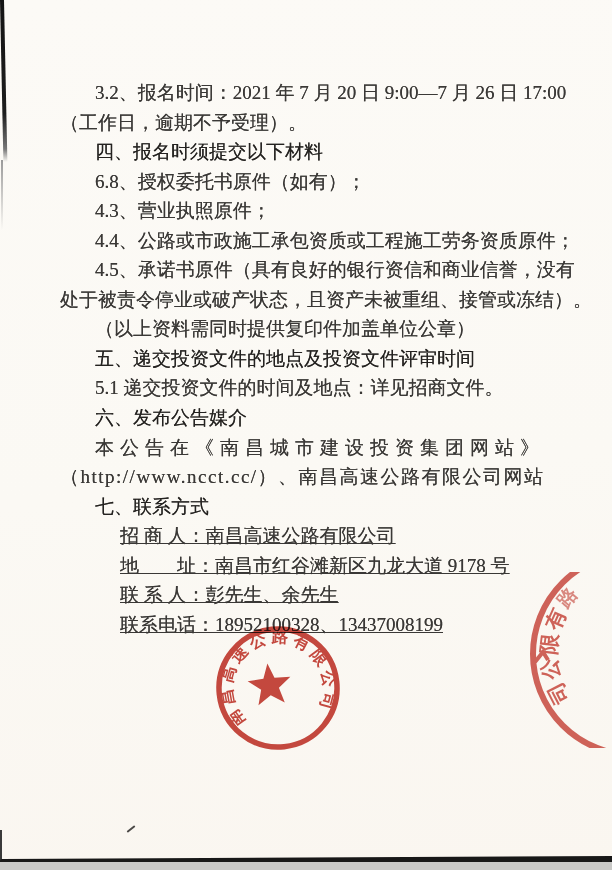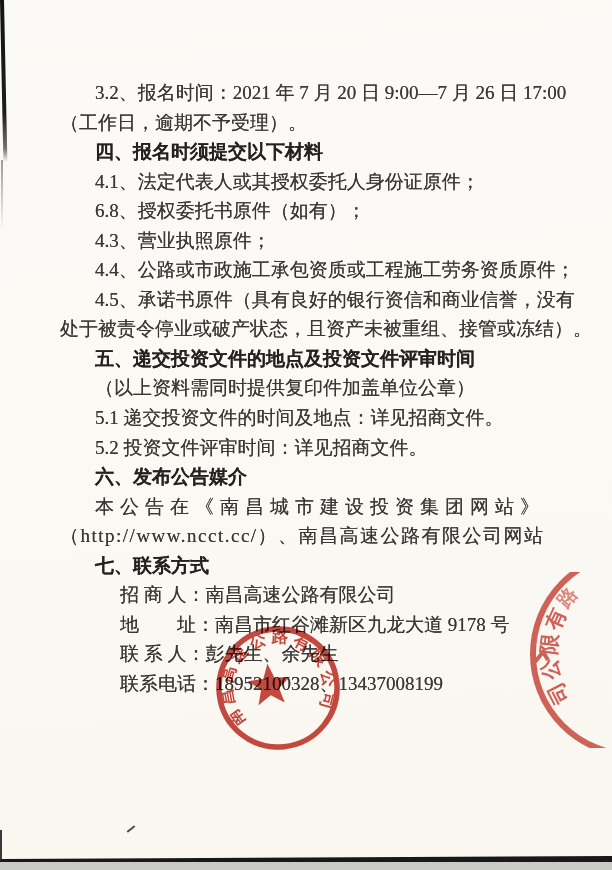--- a/index.html
+++ b/index.html
@@ -38,24 +38,24 @@
     transform:rotate(-38deg);border-radius:1px;
   }
   
   #doc{
     position:absolute;left:60px;top:78px;width:494px;
     font-size:19px;color:#3a3836;letter-spacing:0;
     text-shadow:0 0 .5px rgba(58,56,54,.85);
   }
   #doc p{margin:0;height:29.55px;line-height:29.55px;white-space:nowrap;}
   #doc p.ind{padding-left:35px;}
-  #doc p.b{font-weight:bold;color:#242220;}
+  #doc p.b{font-weight:normal;color:#242220;}
   #doc p.spread{letter-spacing:6px;}
   #doc p.sp1{letter-spacing:1.5px;}
-  #doc p.ct{padding-left:60px;}
+  #doc p.ct{padding-left:60px;text-decoration:underline;}
   
   .stamp{mix-blend-mode:multiply;}
   #company-seal{
     position:absolute;left:208px;top:618px;width:140px;height:140px;
     transform:rotate(-6deg);opacity:.92;
   }
   #edge-seal-wrap{
     position:absolute;right:0;top:572px;width:95px;height:176px;overflow:hidden;
     opacity:.85;
   }
@@ -63,30 +63,28 @@
 </style>
 </head>
 <body>
 
 <div id="paper">
 
   <div id="doc">
     <p class="ind">3.2、报名时间：2021 年 7 月 20 日 9:00—7 月 26 日 17:00</p>
     <p>（工作日，逾期不予受理）。</p>
     <p class="ind b">四、报名时须提交以下材料</p>
-    <p class="ind">4.1、法定代表人或其授权委托人身份证原件；</p>
     <p class="ind">6.8、授权委托书原件（如有）；</p>
     <p class="ind">4.3、营业执照原件；</p>
     <p class="ind">4.4、公路或市政施工承包资质或工程施工劳务资质原件；</p>
     <p class="ind">4.5、承诺书原件（具有良好的银行资信和商业信誉，没有</p>
     <p>处于被责令停业或破产状态，且资产未被重组、接管或冻结）。</p>
+    <p class="ind">（以上资料需同时提供复印件加盖单位公章）</p>
     <p class="ind b">五、递交投资文件的地点及投资文件评审时间</p>
-    <p class="ind">（以上资料需同时提供复印件加盖单位公章）</p>
     <p class="ind">5.1 递交投资文件的时间及地点：详见招商文件。</p>
-    <p class="ind">5.2 投资文件评审时间：详见招商文件。</p>
     <p class="ind b">六、发布公告媒介</p>
     <p class="ind spread">本公告在《南昌城市建设投资集团网站》</p>
     <p class="sp1">（http://www.ncct.cc/）、南昌高速公路有限公司网站</p>
     <p class="ind b">七、联系方式</p>
     <p class="ct">招 商 人：南昌高速公路有限公司</p>
     <p class="ct">地　　址：南昌市红谷滩新区九龙大道 9178 号</p>
     <p class="ct">联 系 人：彭先生、余先生</p>
     <p class="ct">联系电话：18952100328、13437008199</p>
   </div>
 

